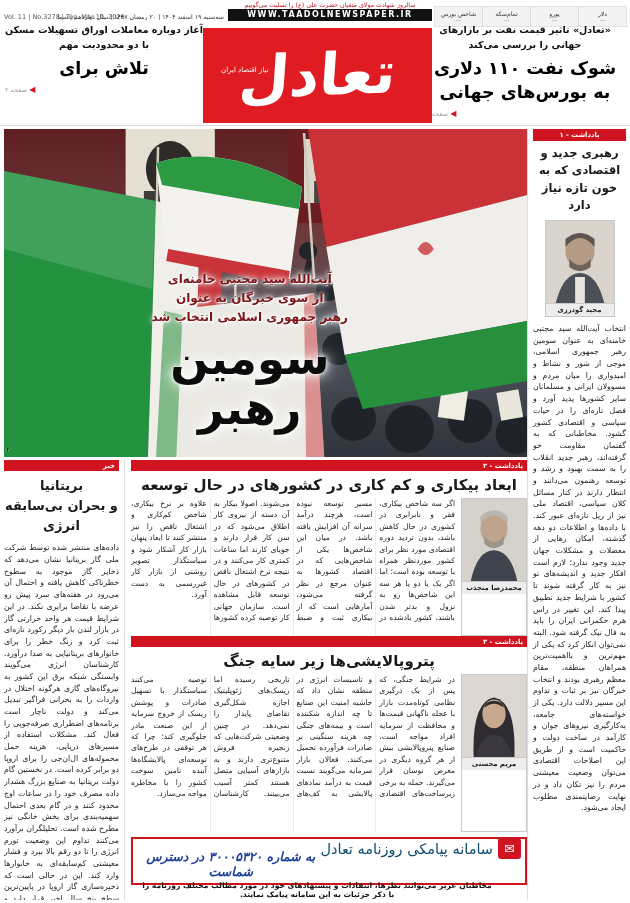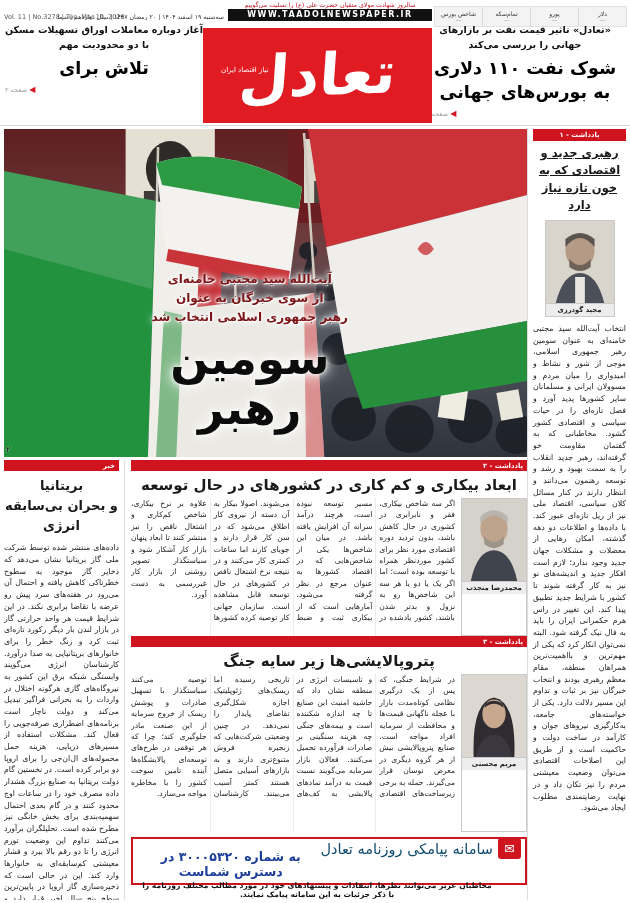--- a/index.html
+++ b/index.html
@@ -29,21 +29,21 @@
   .big-head span{ display:block; }
   .pageref{ text-align:left; margin-top:4px; font-size:6.5px; color:#999; cursor:pointer; }
   .tri{ color:#d2151e; font-size:8px; }
   .redbox{ position:absolute; left:203px; top:28px; width:229px; height:95px; background:#e01b22; overflow:hidden; }
   .masthead-title{ font-size:58px; font-weight:bold; color:#fff; text-align:center; line-height:95px; transform:skewX(-6deg) rotate(-2deg); }
   .tagline{ position:absolute; left:18px; top:38px; font-size:7px; color:#fff; }
   
   main{ display:flex; padding:3px 4px 0; height:774px; overflow:hidden; }
   .note1{ flex:0 0 99px; border-left:1px solid #ddd; padding-left:5px; overflow:hidden; }
   .col-label-bar{ background:#cf1420; color:#fff; font-size:6.8px; font-weight:bold; text-align:center; padding:2px 3px; margin-bottom:4px; }
-  .note1 h2{ font-size:11.5px; font-weight:900; text-align:center; line-height:1.5; margin:2px 0 6px;text-decoration:underline; }
+  .note1 h2{ font-size:11.5px; font-weight:900; text-align:center; line-height:1.5; margin:2px 0 6px; }
   .author-fig{ width:70px; margin:0 auto 6px; border:1px solid #c9c9c9; background:#fff; }
   .author-fig svg{ display:block; width:100%; height:82px; }
   .author-fig figcaption{ background:#ededed; font-size:6.8px; font-weight:bold; text-align:center; padding:2px 0; border-top:1px solid #c9c9c9; }
   .body-text{ font-size:7.8px; line-height:1.5; text-align:justify; color:#222; }
   .rest{ flex:1; min-width:0; display:flex; flex-direction:column; }
   
   .lead{ position:relative; flex:0 0 328px; overflow:hidden; }
   .lead > svg{ display:block; width:100%; height:100%; }
   .lead-overlay{ position:absolute; left:27%; top:43%; width:40%; text-align:center; }
   .lead-kicker{ font-size:12px; font-weight:900; color:#7d1417; line-height:1.6;
@@ -65,21 +65,21 @@
   .article-body{ display:flex; gap:6px; overflow:hidden; }
   .article-body .cols{ flex:1; min-width:0; column-count:4; column-gap:7px; column-rule:1px solid #ececec;
                        font-size:7.6px; line-height:1.5; text-align:justify; color:#222; }
   .article-body .author-fig{ flex:0 0 66px; width:66px; margin:0; }
   .note2 .article-body{ height:138px; }
   .note3 .article-body{ height:158px; }
   
   .sms-banner{ margin-top:5px; border:2px solid #cf1420; position:relative; padding:2px 32px 2px 8px; height:48px; background:#fff; }
   .sms-row{ display:flex; align-items:flex-start; }
   .sms-title{ color:#0c4a6e; font-size:14.5px; font-weight:400; white-space:nowrap; }
-  .sms-number{ color:#1d3f9b; font-size:12.5px; font-weight:900; flex:1; text-align:center; margin-top:8px; }
+  .sms-number{ color:#1d3f9b; font-size:12.5px; font-weight:900; flex:1; text-align:center; margin-top:8px;font-style:italic; }
   .sms-desc{ font-size:7.6px; font-weight:bold; text-align:center; margin-top:2px; color:#111; }
   .envelope{ position:absolute; right:4px; top:-1px; width:23px; height:21px; background:#cf1420; border-radius:3px;
              color:#fff; display:flex; align-items:center; justify-content:center; font-size:13px; }
 </style>
 </head>
 <body>
 
 <header>
   <div class="vol">Vol. 11 | No.3278 | Tue. Mar 10, 2026</div>
   <div class="dateline">سه‌شنبه ۱۹ اسفند ۱۴۰۴ | ۲۰ رمضان ۱۴۴۷ | سال دوازدهم | شماره ۳۲۷۸ | ۴ صفحه | قیمت ۱۵۰۰۰ تومان</div>

